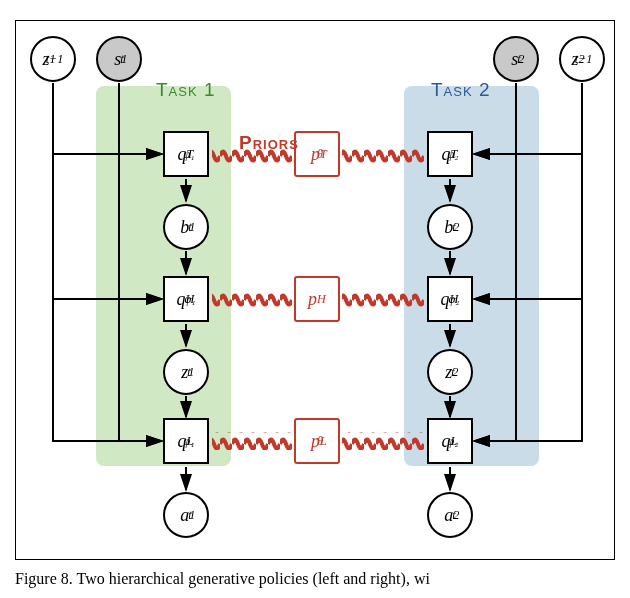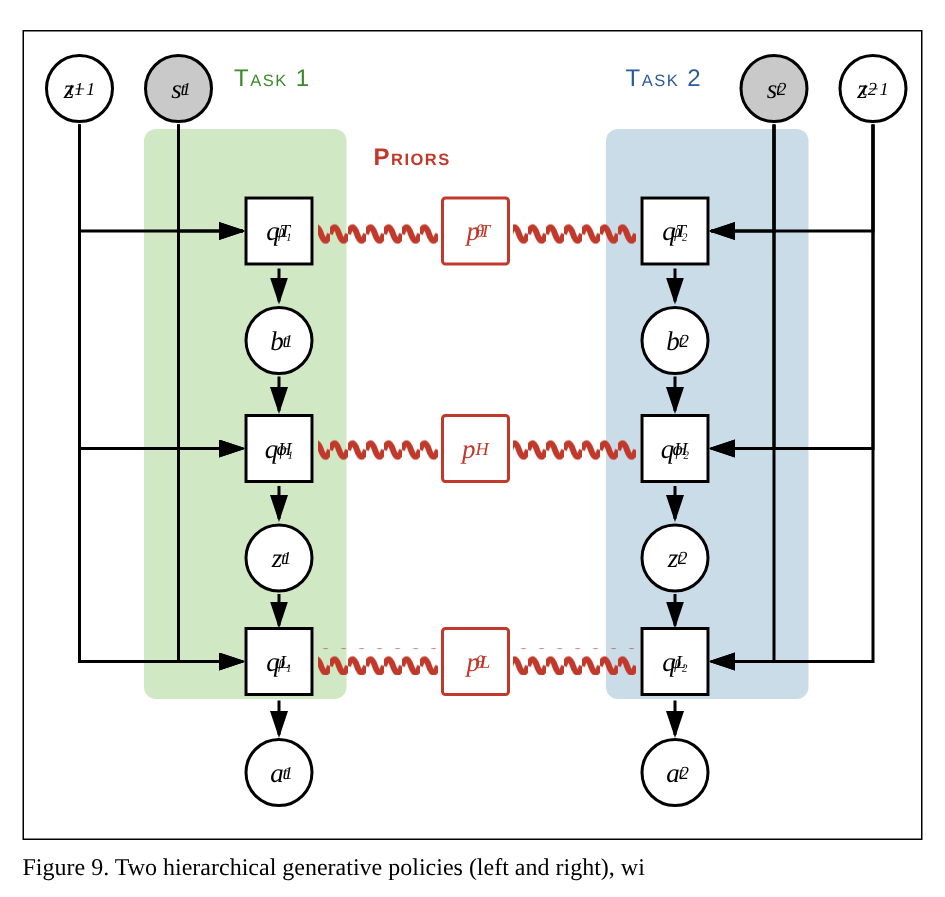--- a/index.html
+++ b/index.html
@@ -78,24 +78,25 @@
     justify-content: center;
     font-style: italic;
     font-size: 18px;
     z-index: 5;
     border-radius: 3px;
   }
   .lbl {
     position: absolute;
     font-family: "Helvetica", "Arial", sans-serif;
     font-variant: small-caps;
-    font-size: 16px;
+    font-size: 19px;
     font-weight: 500;
     letter-spacing: 1px;
     z-index: 6;
+    margin-top: 35px;
   }
   .green { color: #3a8a2a; }
   .blue  { color: #2a5a9a; }
   .red   { color: #c0392b; font-weight: bold; }
   .arrow {
     position: absolute;
     z-index: 3;
   }
   .sup { font-size: 0.68em; vertical-align: super; font-style: italic; }
   .sub { font-size: 0.68em; vertical-align: sub; font-style: italic; text-align: center; }
@@ -117,22 +118,22 @@
 </style>
 </head>
 <body>
 
 <div class="canvas">
 
   <div class="bg-task1"></div>
   <div class="bg-task2"></div>
 
   <div class="lbl green" style="left:140px; top:23px;">Task 1</div>
-  <div class="lbl blue" style="left:401px; top:23px;">Task 2</div>
-  <div class="lbl red" style="left:233px; top:76px;">Priors</div>
+  <div class="lbl blue" style="left:415px; top:23px;">Task 2</div>
+  <div class="lbl red" style="left:223px; top:76px;">Priors</div>
 
   <svg class="arrow" width="600" height="540" style="left:0; top:0;">
     <defs>
       <marker id="ah" markerWidth="10" markerHeight="10" refX="8" refY="3" orient="auto">
         <path d="M0,0 L0,6 L9,3 z" fill="#000"></path>
       </marker>
     </defs>
 
     <path d="M37,62 L37,133 L146,133" stroke="#000" stroke-width="2" fill="none" marker-end="url(#ah)"></path>
     <path d="M37,62 L37,278 L146,278" stroke="#000" stroke-width="2" fill="none" marker-end="url(#ah)"></path>
@@ -279,13 +280,13 @@
       <span class="sub" style="margin-left:-7px;">t</span>
   </div>
   <div class="node-circle" style="left:411px; top:471px;">
     <span>a</span>
       <span class="sup">2</span>
       <span class="sub" style="margin-left:-7px;">t</span>
   </div>
 
 </div>
 
-<div class="caption">Figure 9. Two hierarchical generative policies (left and right), wi</div>
+<div class="caption">Figure 8. Two hierarchical generative policies (left and right), wi</div>
 
 </body></html>

